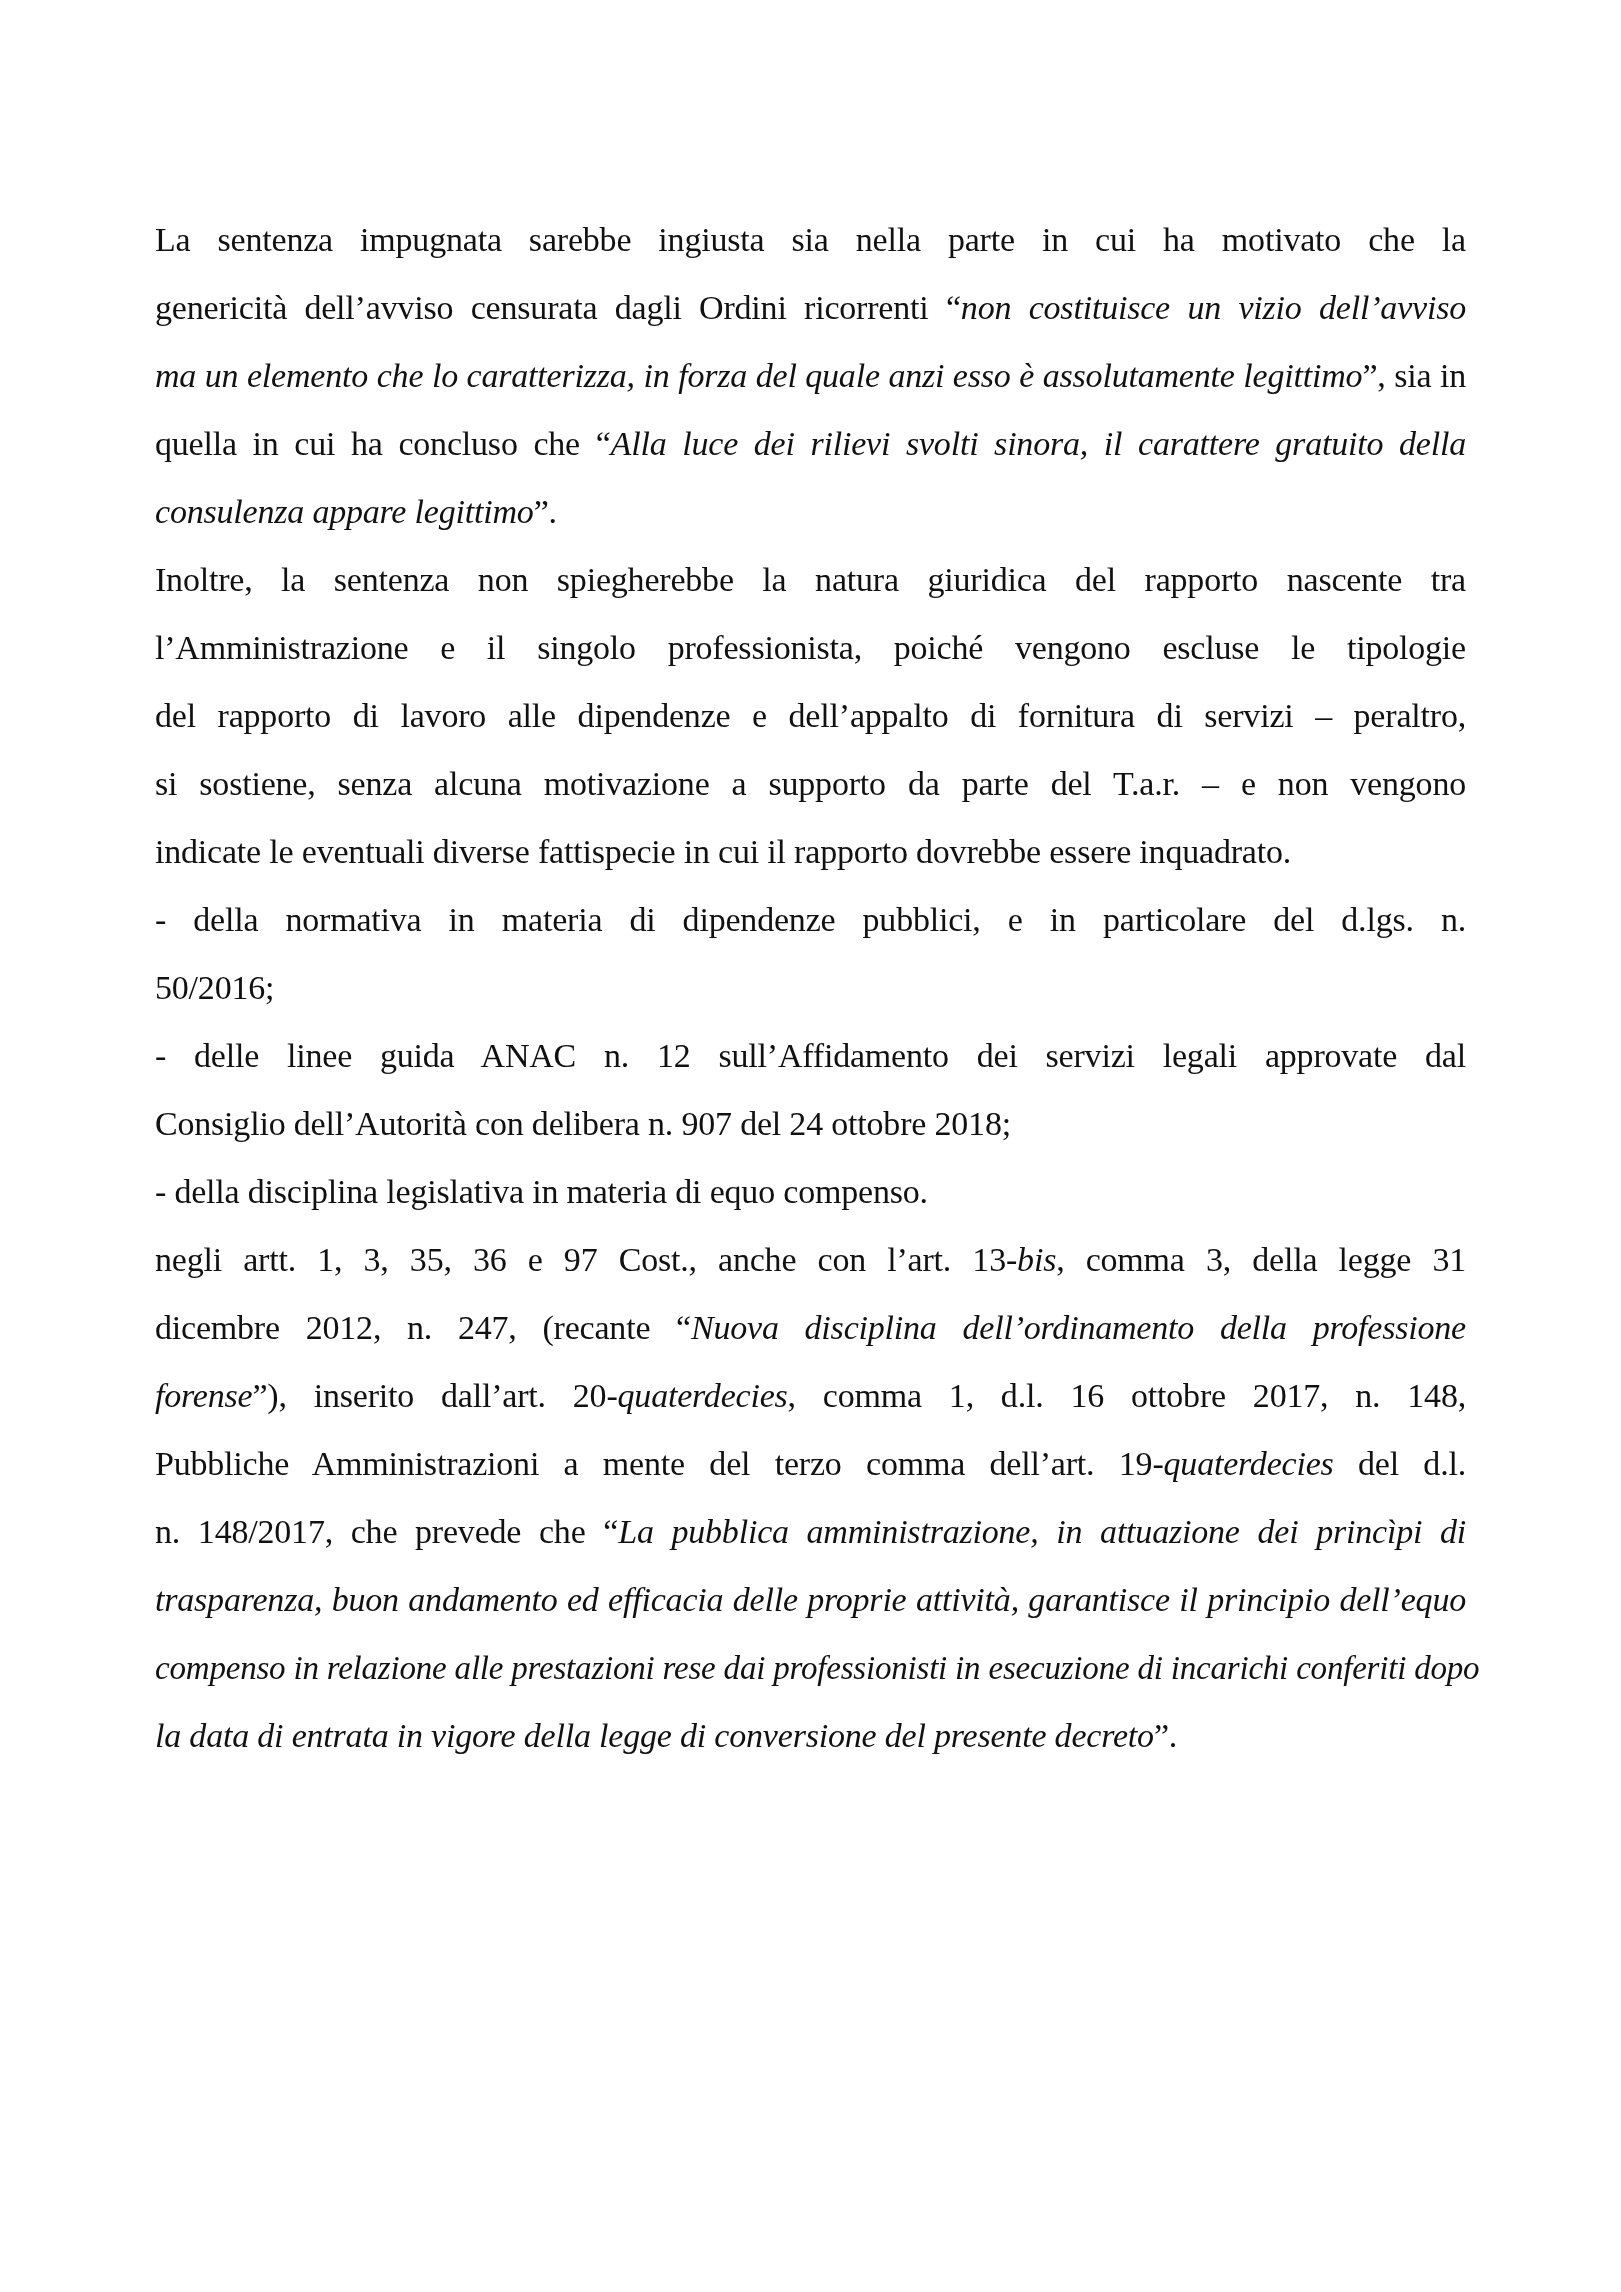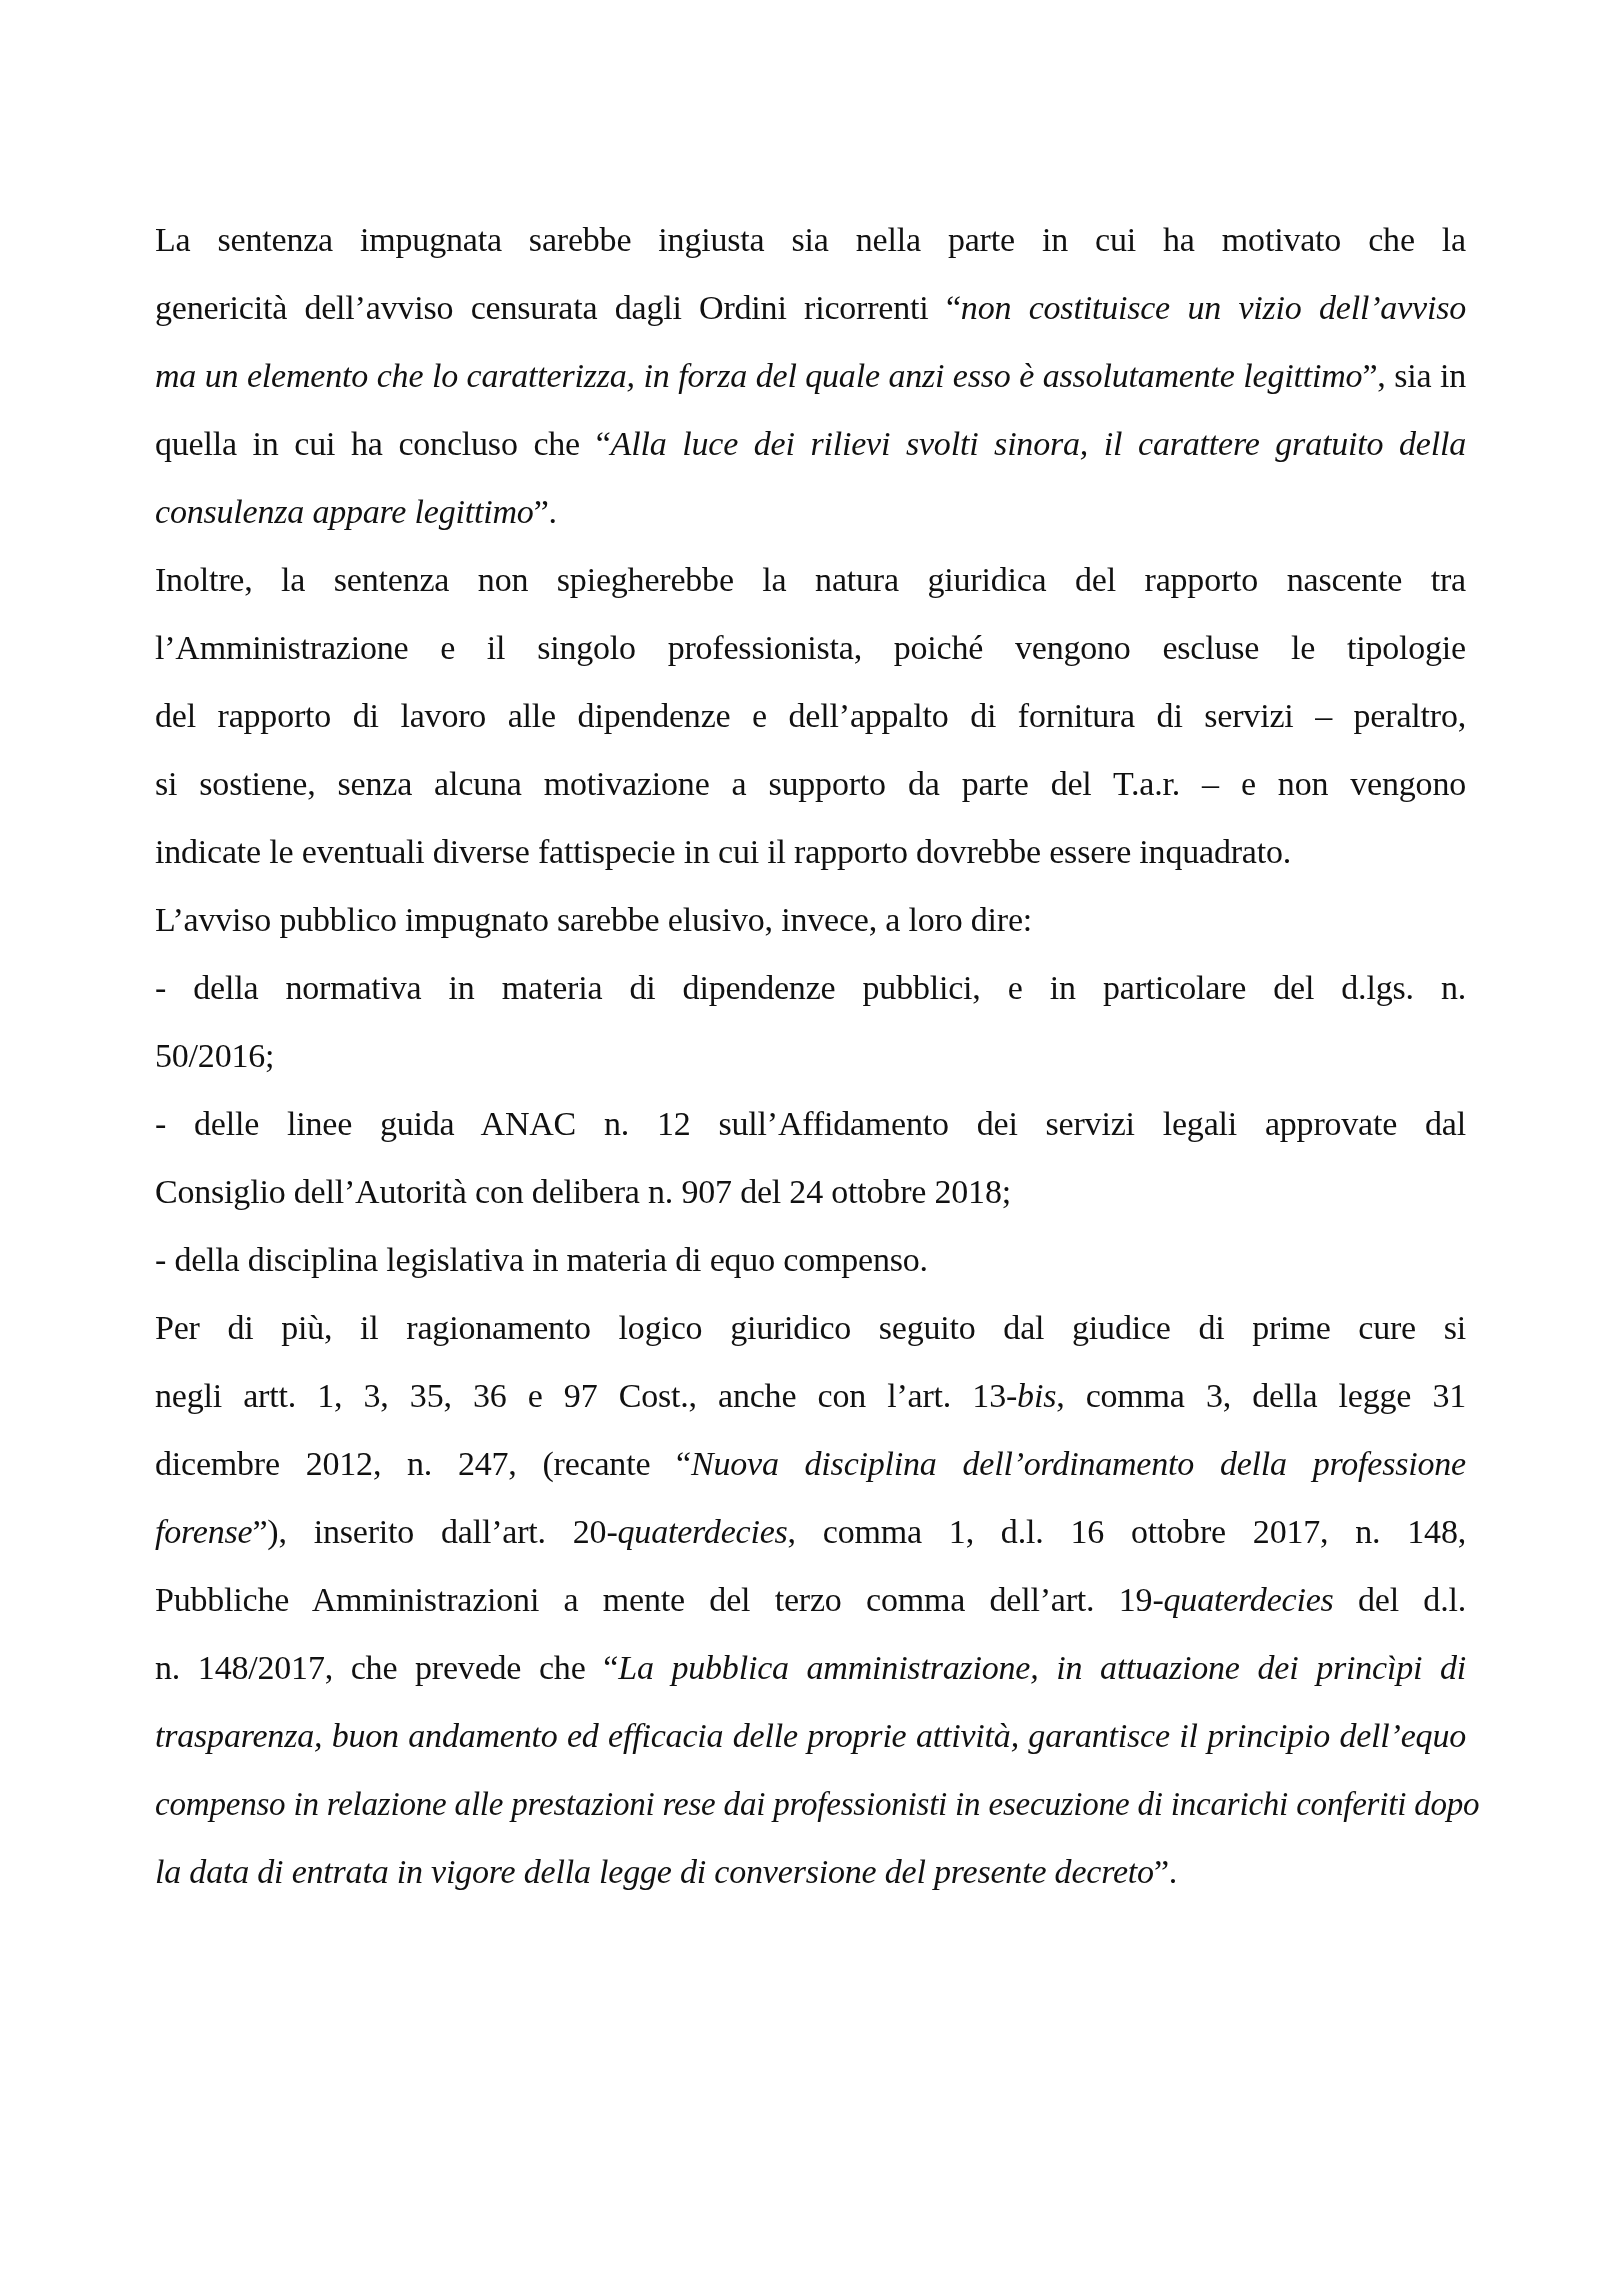--- a/index.html
+++ b/index.html
@@ -51,35 +51,31 @@
       <div class="line last"><i>consulenza appare legittimo</i><span>”.</span></div>
     </div>
     <div>
       <div class="line"><span>Inoltre, la sentenza non spiegherebbe la natura giuridica del rapporto nascente tra</span></div>
       <div class="line"><span>l’Amministrazione e il singolo professionista, poiché vengono escluse le tipologie</span></div>
       <div class="line"><span>del rapporto di lavoro alle dipendenze e dell’appalto di fornitura di servizi – peraltro,</span></div>
       <div class="line"><span>si sostiene, senza alcuna motivazione a supporto da parte del T.a.r. – e non vengono</span></div>
       <div class="line last"><span>indicate le eventuali diverse fattispecie in cui il rapporto dovrebbe essere inquadrato.</span></div>
     </div>
     <div>
-      <div class="line last"><span>L’avviso pubblico impugnato sarebbe elusivo, invece, a loro dire:</span></div>
-    </div>
-    <div>
       <div class="line"><span>- della normativa in materia di dipendenze pubblici, e in particolare del d.lgs. n.</span></div>
       <div class="line last"><span>50/2016;</span></div>
     </div>
     <div>
       <div class="line"><span>- delle linee guida ANAC n. 12 sull’Affidamento dei servizi legali approvate dal</span></div>
       <div class="line last"><span>Consiglio dell’Autorità con delibera n. 907 del 24 ottobre 2018;</span></div>
     </div>
     <div>
       <div class="line last"><span>- della disciplina legislativa in materia di equo compenso.</span></div>
     </div>
     <div>
-      <div class="line"><span>Per di più, il ragionamento logico giuridico seguito dal giudice di prime cure si</span></div>
       <div class="line"><span>negli artt. 1, 3, 35, 36 e 97 Cost., anche con l’art. 13-</span><i>bis</i><span>, comma 3, della legge 31</span></div>
       <div class="line"><span>dicembre 2012, n. 247, (recante “</span><i>Nuova disciplina dell’ordinamento della professione</i></div>
       <div class="line"><i>forense</i><span>”), inserito dall’art. 20-</span><i>quaterdecies</i><span>, comma 1, d.l. 16 ottobre 2017, n. 148,</span></div>
       <div class="line"><span>Pubbliche Amministrazioni a mente del terzo comma dell’art. 19-</span><i>quaterdecies</i><span> del d.l.</span></div>
       <div class="line"><span>n. 148/2017, che prevede che “</span><i>La pubblica amministrazione, in attuazione dei princìpi di</i></div>
       <div class="line"><i>trasparenza, buon andamento ed efficacia delle proprie attività, garantisce il principio dell’equo</i></div>
       <div class="line" style="font-size: 33px;"><i>compenso in relazione alle prestazioni rese dai professionisti in esecuzione di incarichi conferiti dopo</i></div>
       <div class="line last"><i>la data di entrata in vigore della legge di conversione del presente decreto</i><span>”.</span></div>
     </div>
   </div>

